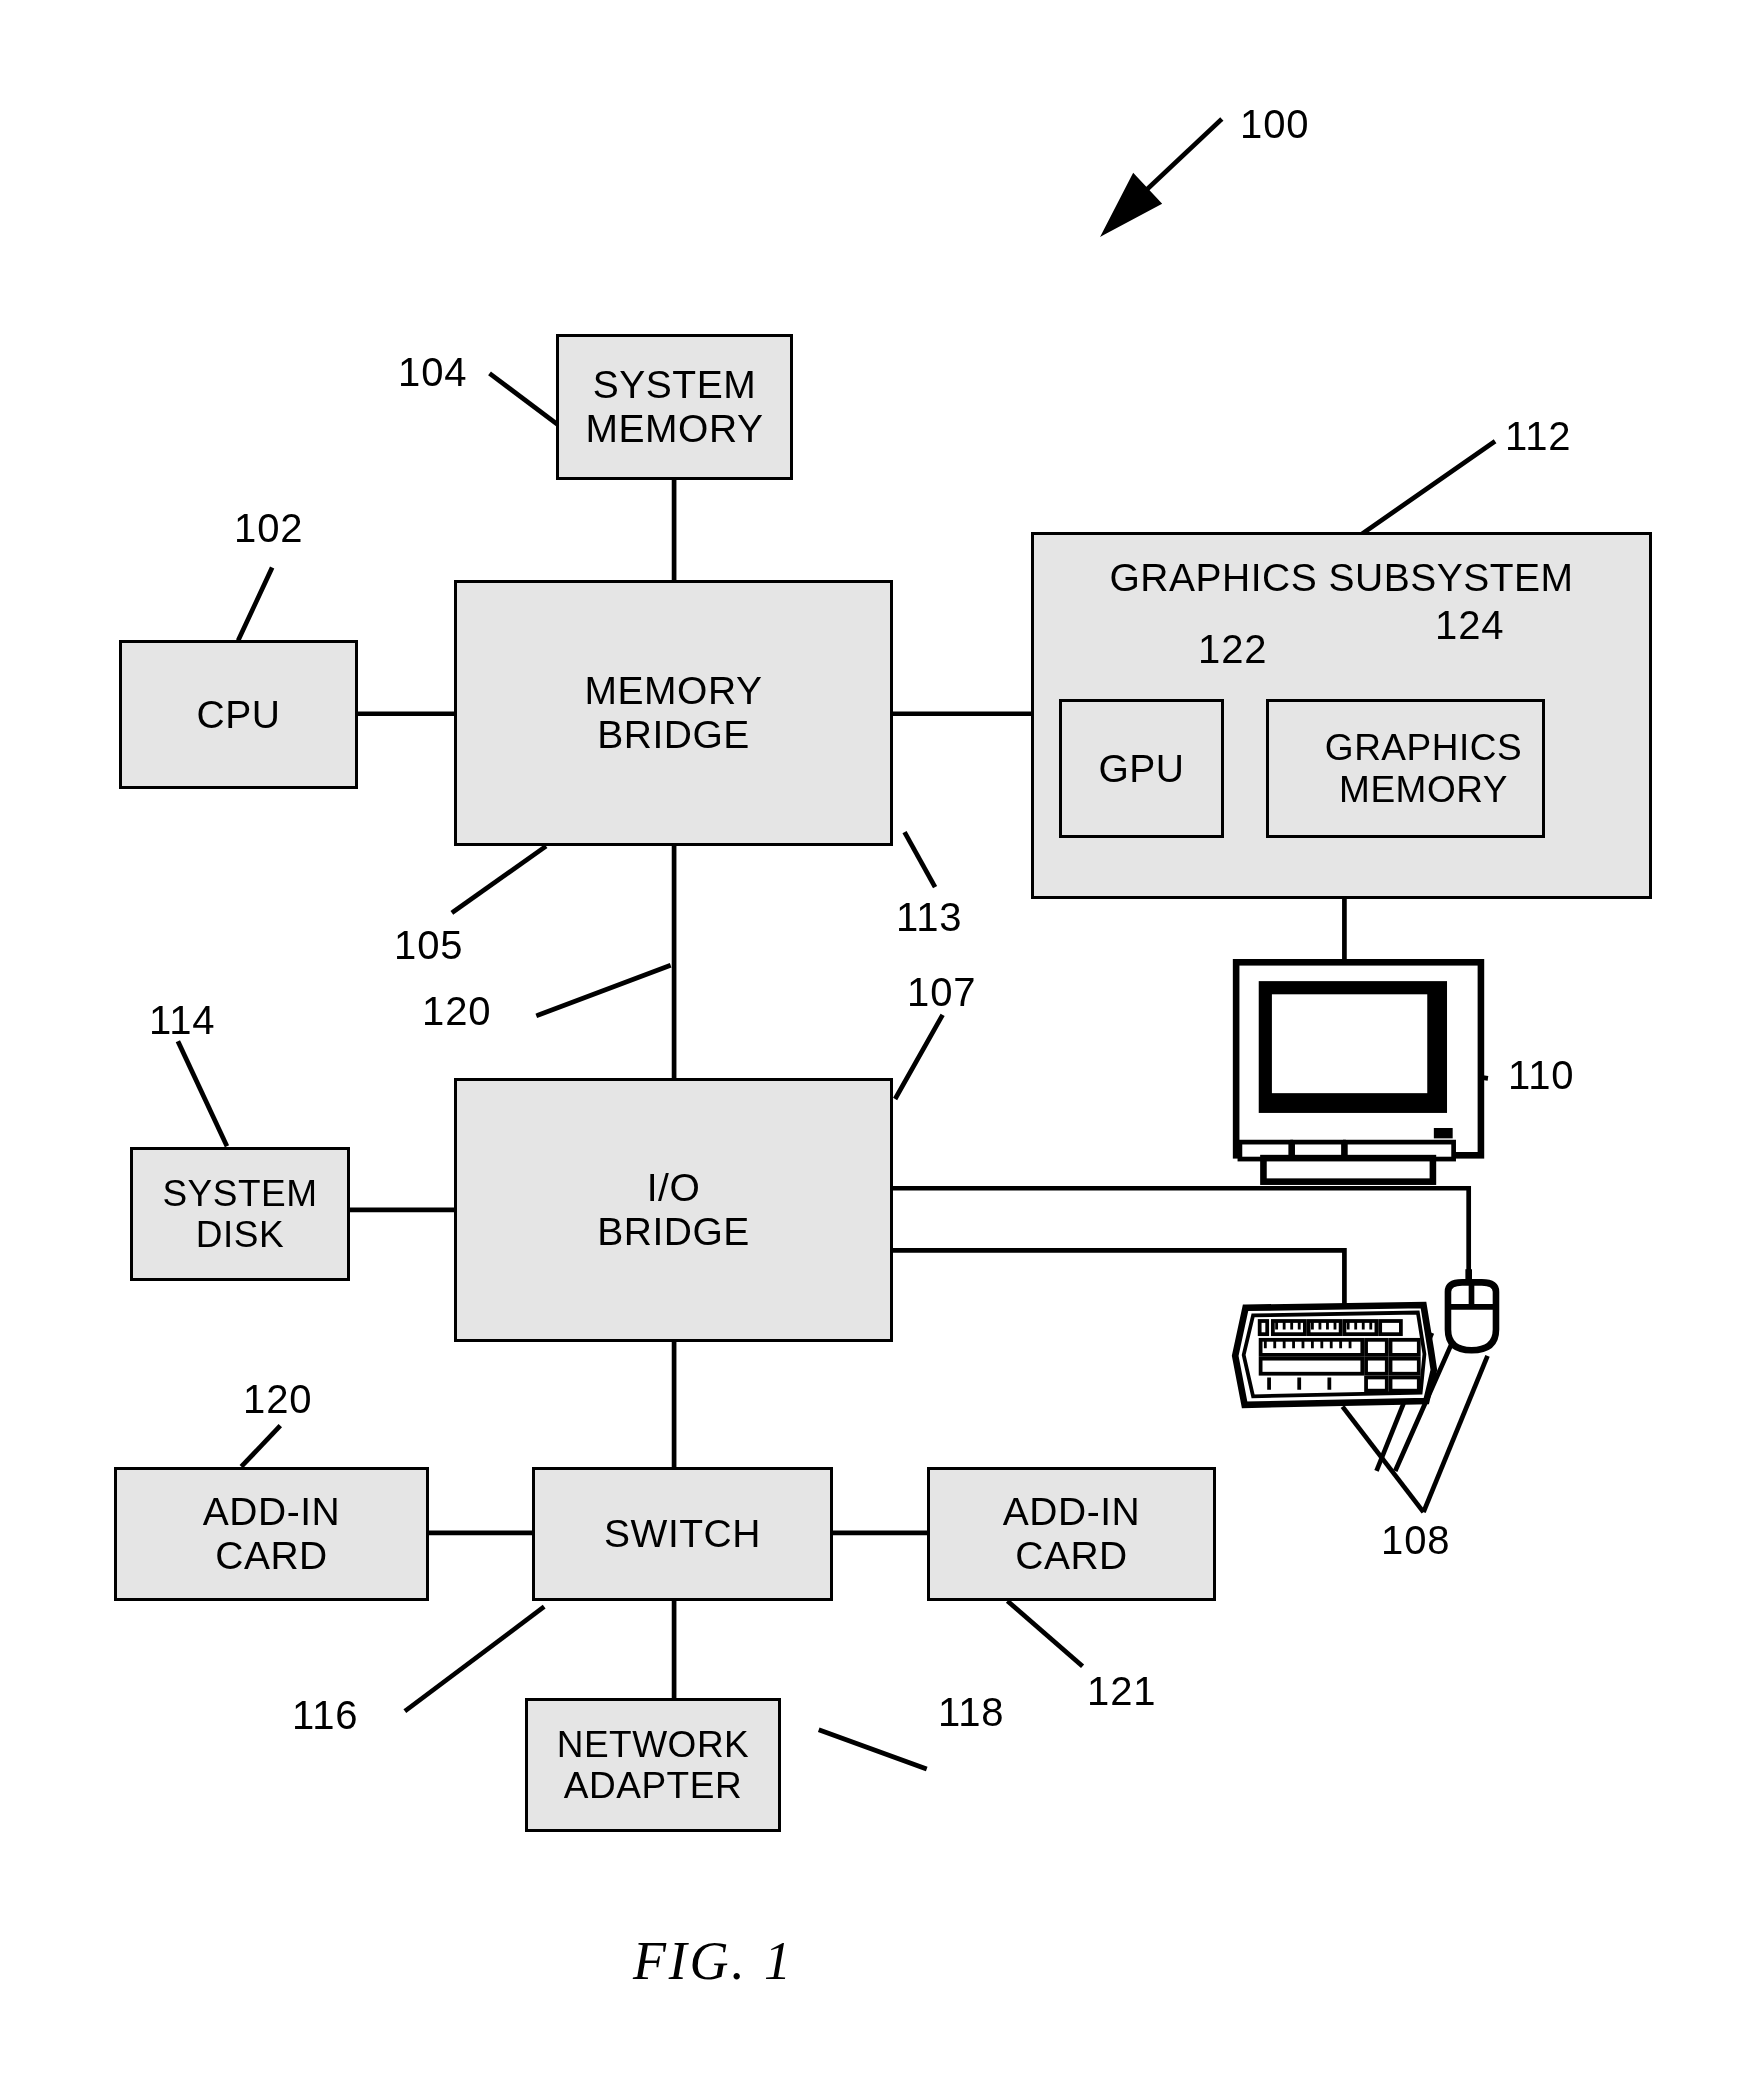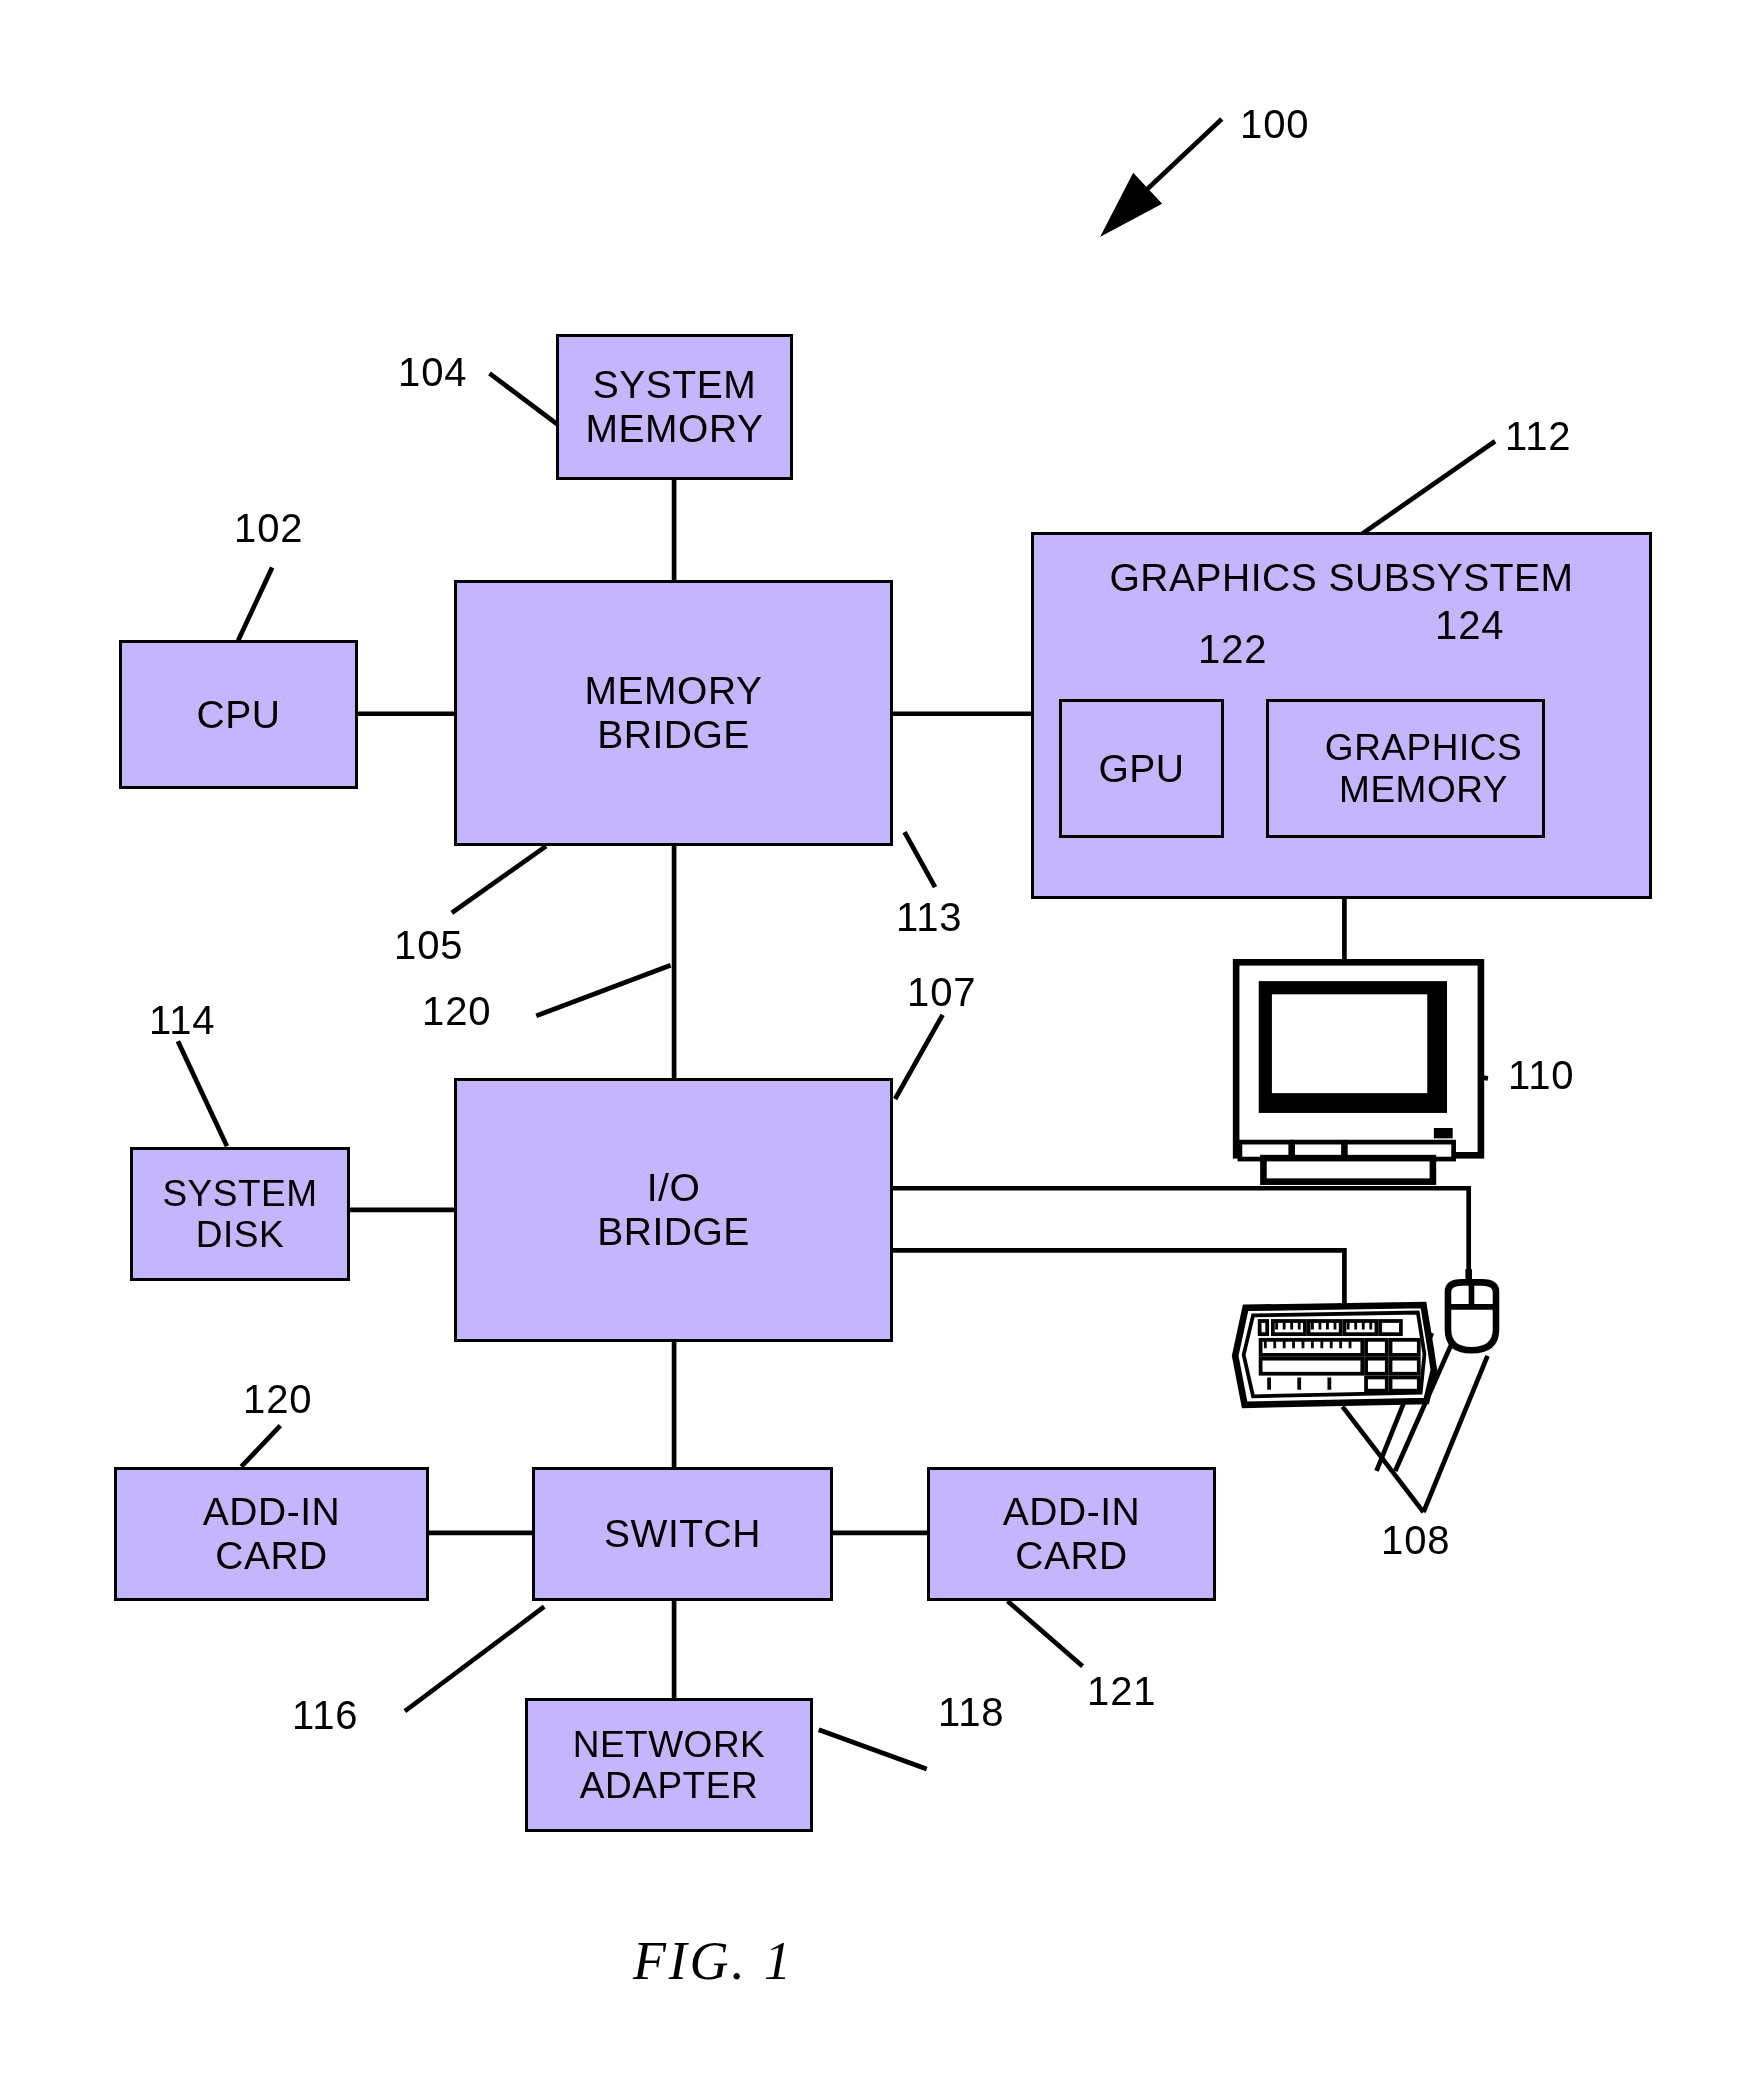--- a/index.html
+++ b/index.html
@@ -23,21 +23,21 @@
     position: absolute;
     left: 0;
     top: 0;
     width: 1753px;
     height: 2095px;
   }
   .box {
     position: absolute;
     box-sizing: border-box;
     border: 3.8px solid #000;
-    background: #c4b5fd;
+    background: #e5e5e5;
     display: flex;
     align-items: center;
     justify-content: center;
     text-align: center;
     line-height: 1.12;
     font-family: "Liberation Sans", sans-serif;
     font-size: 39px;
     letter-spacing: 0.5px;
     white-space: pre-line;
     z-index: 3;
@@ -239,21 +239,21 @@
 
   <div class="box" style="left:532px; top:1467px; width:301px; height:134px;">
     <span class="box-label">SWITCH</span>
   </div>
 
   <div class="box" style="left:927px; top:1467px; width:289px; height:134px;">
     <span class="box-label">ADD-IN
 CARD</span>
   </div>
 
-  <div class="box" style="left:525px; top:1698px; width:288px; height:134px; font-size:37px;">
+  <div class="box" style="left:525px; top:1698px; width:256px; height:134px; font-size:37px;">
     <span class="box-label">NETWORK
 ADAPTER</span>
   </div>
 
   <div class="ref" style="left:1240px; top:102px;">100</div>
 
   <div class="ref" style="left:398px; top:350px;">104</div>
 
   <div class="ref" style="left:234px; top:506px;">102</div>
 

